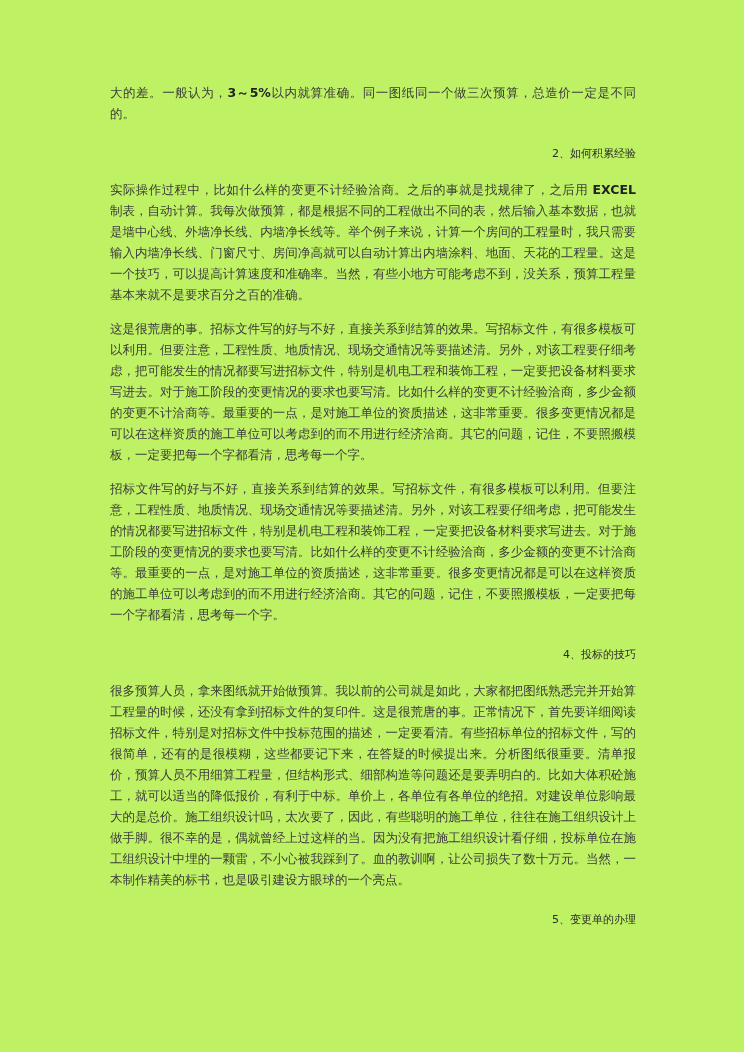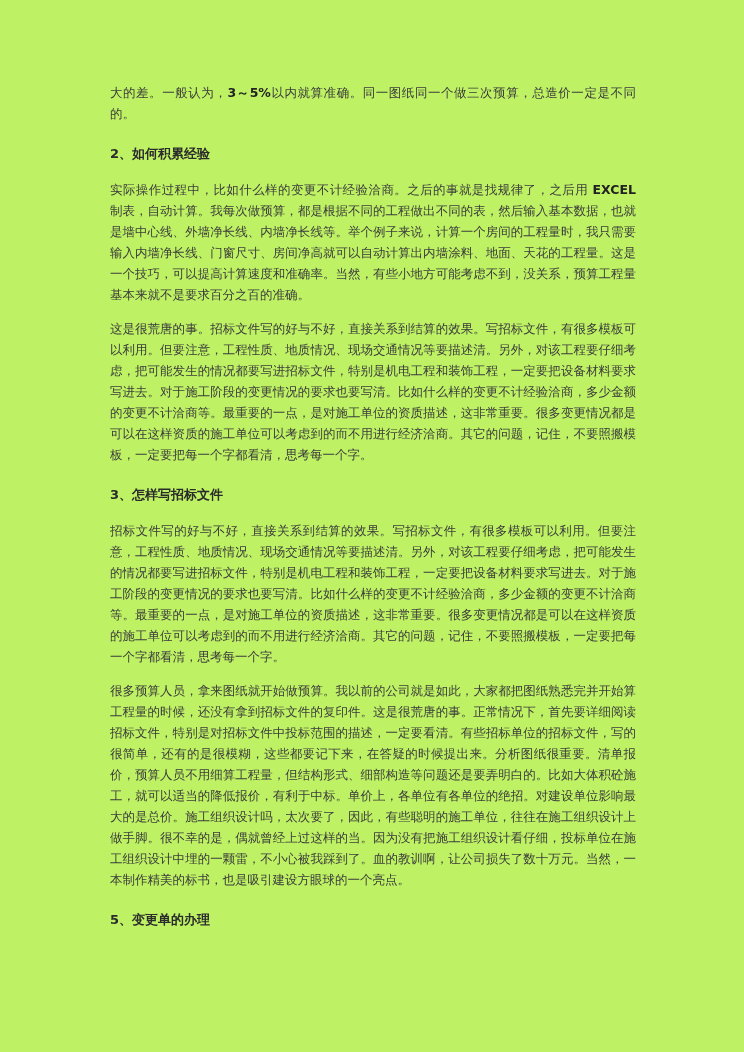--- a/index.html
+++ b/index.html
@@ -24,25 +24,25 @@
     color: #3b3b3b;
     font-size: 12.5px;
     line-height: 21px;
     text-align: justify;
     text-justify: inter-ideograph;
   }
   .content p {
     margin: 0 0 13px 0;
   }
   .content .hd {
-    font-size: 13px;
-    font-weight: bold;
+    font-size: 11px;
+    font-weight: normal;
     color: #2b2b2b;
     margin: 19px 0 15px 0;
-    text-align: left;
+    text-align: right;
   }
   .b {
     font-weight: bold;
     color: #222222;
   }
 </style>
 </head>
 <body>
 
 <div class="page">
@@ -51,23 +51,23 @@
     <p><span>大的差。一般认为，</span><span class="b">3～5%</span><span>以内就算准确。同一图纸同一个做三次预算，总造价一定是不同的。</span></p>
 
 
     <p class="hd">2、如何积累经验</p>
 
 
     <p><span>实际操作过程中，比如什么样的变更不计经验洽商。之后的事就是找规律了，之后用 </span><span class="b">EXCEL</span><span> 制表，自动计算。我每次做预算，都是根据不同的工程做出不同的表，然后输入基本数据，也就是墙中心线、外墙净长线、内墙净长线等。举个例子来说，计算一个房间的工程量时，我只需要输入内墙净长线、门窗尺寸、房间净高就可以自动计算出内墙涂料、地面、天花的工程量。这是一个技巧，可以提高计算速度和准确率。当然，有些小地方可能考虑不到，没关系，预算工程量基本来就不是要求百分之百的准确。</span></p>
 
     <p>这是很荒唐的事。招标文件写的好与不好，直接关系到结算的效果。写招标文件，有很多模板可以利用。但要注意，工程性质、地质情况、现场交通情况等要描述清。另外，对该工程要仔细考虑，把可能发生的情况都要写进招标文件，特别是机电工程和装饰工程，一定要把设备材料要求写进去。对于施工阶段的变更情况的要求也要写清。比如什么样的变更不计经验洽商，多少金额的变更不计洽商等。最重要的一点，是对施工单位的资质描述，这非常重要。很多变更情况都是可以在这样资质的施工单位可以考虑到的而不用进行经济洽商。其它的问题，记住，不要照搬模板，一定要把每一个字都看清，思考每一个字。</p>
 
-    <p class="hd">3、怎样写招标文件</p>
 
     <p>招标文件写的好与不好，直接关系到结算的效果。写招标文件，有很多模板可以利用。但要注意，工程性质、地质情况、现场交通情况等要描述清。另外，对该工程要仔细考虑，把可能发生的情况都要写进招标文件，特别是机电工程和装饰工程，一定要把设备材料要求写进去。对于施工阶段的变更情况的要求也要写清。比如什么样的变更不计经验洽商，多少金额的变更不计洽商等。最重要的一点，是对施工单位的资质描述，这非常重要。很多变更情况都是可以在这样资质的施工单位可以考虑到的而不用进行经济洽商。其它的问题，记住，不要照搬模板，一定要把每一个字都看清，思考每一个字。</p>
 
+    <p class="hd">4、投标的技巧</p>
 
     <p>很多预算人员，拿来图纸就开始做预算。我以前的公司就是如此，大家都把图纸熟悉完并开始算工程量的时候，还没有拿到招标文件的复印件。这是很荒唐的事。正常情况下，首先要详细阅读招标文件，特别是对招标文件中投标范围的描述，一定要看清。有些招标单位的招标文件，写的很简单，还有的是很模糊，这些都要记下来，在答疑的时候提出来。分析图纸很重要。清单报价，预算人员不用细算工程量，但结构形式、细部构造等问题还是要弄明白的。比如大体积砼施工，就可以适当的降低报价，有利于中标。单价上，各单位有各单位的绝招。对建设单位影响最大的是总价。施工组织设计吗，太次要了，因此，有些聪明的施工单位，往往在施工组织设计上做手脚。很不幸的是，偶就曾经上过这样的当。因为没有把施工组织设计看仔细，投标单位在施工组织设计中埋的一颗雷，不小心被我踩到了。血的教训啊，让公司损失了数十万元。当然，一本制作精美的标书，也是吸引建设方眼球的一个亮点。</p>
 
     <p class="hd">5、变更单的办理</p>
 
   </div>
 </div>
 
 </body></html>

